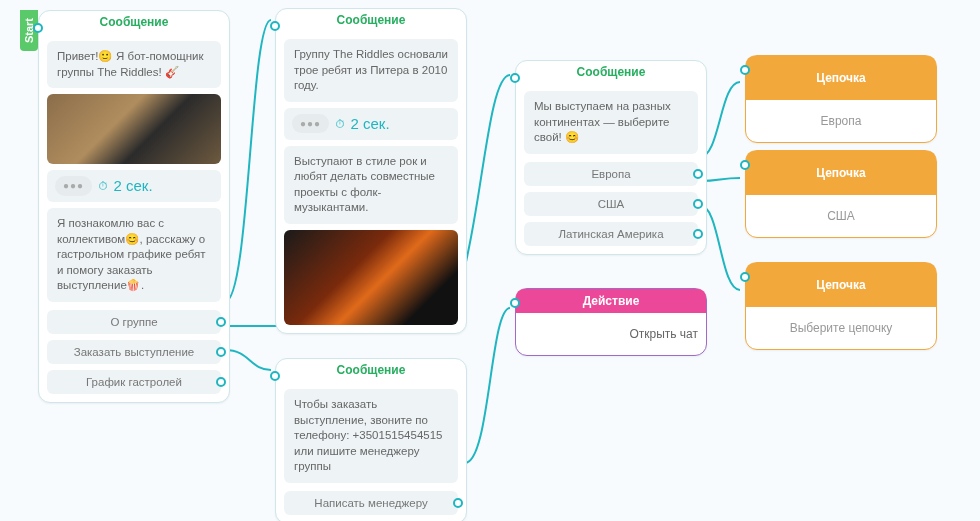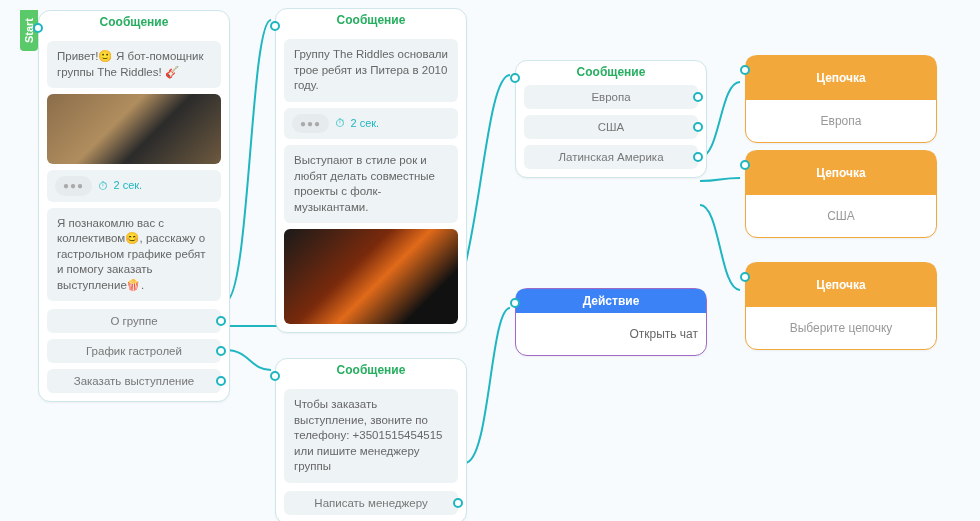--- a/index.html
+++ b/index.html
@@ -1,34 +1,34 @@
 <!DOCTYPE html>
 <html><head>
 <meta charset="utf-8">
 <style>
   html,body{margin:0;padding:0;width:980px;height:521px;background:#f7fbfd;font-family:-apple-system,BlinkMacSystemFont,"Segoe UI",Arial,sans-serif;font-size:12px;color:#555;overflow:hidden}
   .canvas{position:relative;width:980px;height:521px}
   svg.wires{position:absolute;inset:0;width:980px;height:521px;pointer-events:none}
   .node{position:absolute;background:#fff;border:1px solid #cfe6ea;border-radius:12px;box-shadow:0 1px 2px rgba(0,0,0,.05);display:flex;flex-direction:column}
   .node-header{text-align:center;font-weight:600;padding:4px 0 6px;font-size:12px}
   .hdr-green{color:#27ae60}
-  .hdr-purple{background:#3b82f6;color:#fff;border-radius:8px 8px 0 0;padding:5px 0}
+  .hdr-purple{background:#ec4899;color:#fff;border-radius:8px 8px 0 0;padding:5px 0}
   .hdr-orange{background:#f3a83c;color:#fff;border-radius:8px 8px 0 0;padding:15px 0;font-size:12px}
   .node-body{padding:6px 8px 8px;display:flex;flex-direction:column;gap:6px}
   .bubble{background:#eef3f5;border-radius:6px;padding:8px 10px;color:#666;line-height:1.35;font-size:11.5px}
   .bubble.tight{padding:6px 8px}
   .option-row{position:relative;background:#eef3f5;border-radius:6px;padding:6px 10px;text-align:center;color:#777;font-size:11.5px}
   .opt-port{position:absolute;right:-5px;top:50%;transform:translateY(-50%)}
   .port{width:10px;height:10px;border-radius:50%;background:#fff;border:2px solid #1fb6c1;box-sizing:border-box}
   .port.in{position:absolute;left:-6px;top:12px}
   .port.side-in{position:absolute;left:-6px;top:50%;transform:translateY(-50%)}
   .delay-row{display:flex;align-items:center;gap:6px}
   .delay-dots{background:#e6ebee;border-radius:12px;padding:3px 8px;color:#aaa;font-weight:bold;letter-spacing:1px;font-size:10px}
   .delay-clock{color:#1fb6c1;font-size:12px}
-  .delay-text{color:#1fb6c1;font-size:11px}
+  .delay-text{color:#1fb6c1;font-size:15px}
   .img-ph{border-radius:6px;width:100%;height:70px}
   .ph1{background:linear-gradient(135deg,#8a6d4a 0%,#b08d5e 40%,#2b2b2b 60%,#6e5a3f 100%)}
   .ph2{background:linear-gradient(135deg,#1a1a1a 0%,#7a2a0c 40%,#e06a1a 55%,#111 80%)}
   .start-tab{position:absolute;left:20px;top:10px;background:#59c96a;color:#fff;writing-mode:vertical-rl;transform:rotate(180deg);padding:8px 3px;border-radius:4px 4px 0 0;font-size:11px;font-weight:600}
   .chain-body{padding:14px 8px;text-align:center;color:#999;font-size:12px}
   .action-body{padding:14px 8px;text-align:right;color:#666;font-size:12px}
   .node.chain{border:1px solid #f3a83c}
   .node.action{border:1px solid #a06ac7}
 </style>
 </head>
@@ -58,22 +58,22 @@
       <div class="img-ph ph1"></div>
       <div class="delay-row bubble tight">
         <span class="delay-dots">●●●</span>
         <span class="delay-clock">⏱</span>
         <span class="delay-text">2 сек.</span>
       </div>
       <div class="bubble">Я познакомлю вас с коллективом😊, расскажу о гастрольном графике ребят и помогу заказать выступление🍿.</div>
     </div>
     <div class="node-body" style="padding-top:0">
       <div class="option-row"><span>О группе</span><span class="port opt-port"></span></div>
+      <div class="option-row"><span>Заказать выступление</span><span class="port opt-port"></span></div>
       <div class="option-row"><span>График гастролей</span><span class="port opt-port"></span></div>
-      <div class="option-row"><span>Заказать выступление</span><span class="port opt-port"></span></div>
     </div>
   </div>
 
   <div class="node" style="left:275px;top:8px;width:190px">
     <div class="port in"></div>
     <div class="node-header hdr-green">Сообщение</div>
     <div class="node-body">
       <div class="bubble">Группу The Riddles основали трое ребят из Питера в 2010 году.</div>
       <div class="delay-row bubble tight">
         <span class="delay-dots">●●●</span>
@@ -81,20 +81,23 @@
         <span class="delay-text">2 сек.</span>
       </div>
       <div class="bubble">Выступают в стиле рок и любят делать совместные проекты с фолк-музыкантами.</div>
       <div class="img-ph ph2" style="height:95px"></div>
     </div>
   </div>
 
   <div class="node" style="left:515px;top:60px;width:190px">
     <div class="port in"></div>
     <div class="node-header hdr-green">Сообщение</div>
+    <div class="node-body">
+      <div class="bubble">Мы выступаем на разных континентах — выберите свой! 😊</div>
+    </div>
     <div class="node-body" style="padding-top:0">
       <div class="option-row"><span>Европа</span><span class="port opt-port"></span></div>
       <div class="option-row"><span>США</span><span class="port opt-port"></span></div>
       <div class="option-row"><span>Латинская Америка</span><span class="port opt-port"></span></div>
     </div>
   </div>
 
   <div class="node" style="left:275px;top:358px;width:190px">
     <div class="port in"></div>
     <div class="node-header hdr-green">Сообщение</div>

